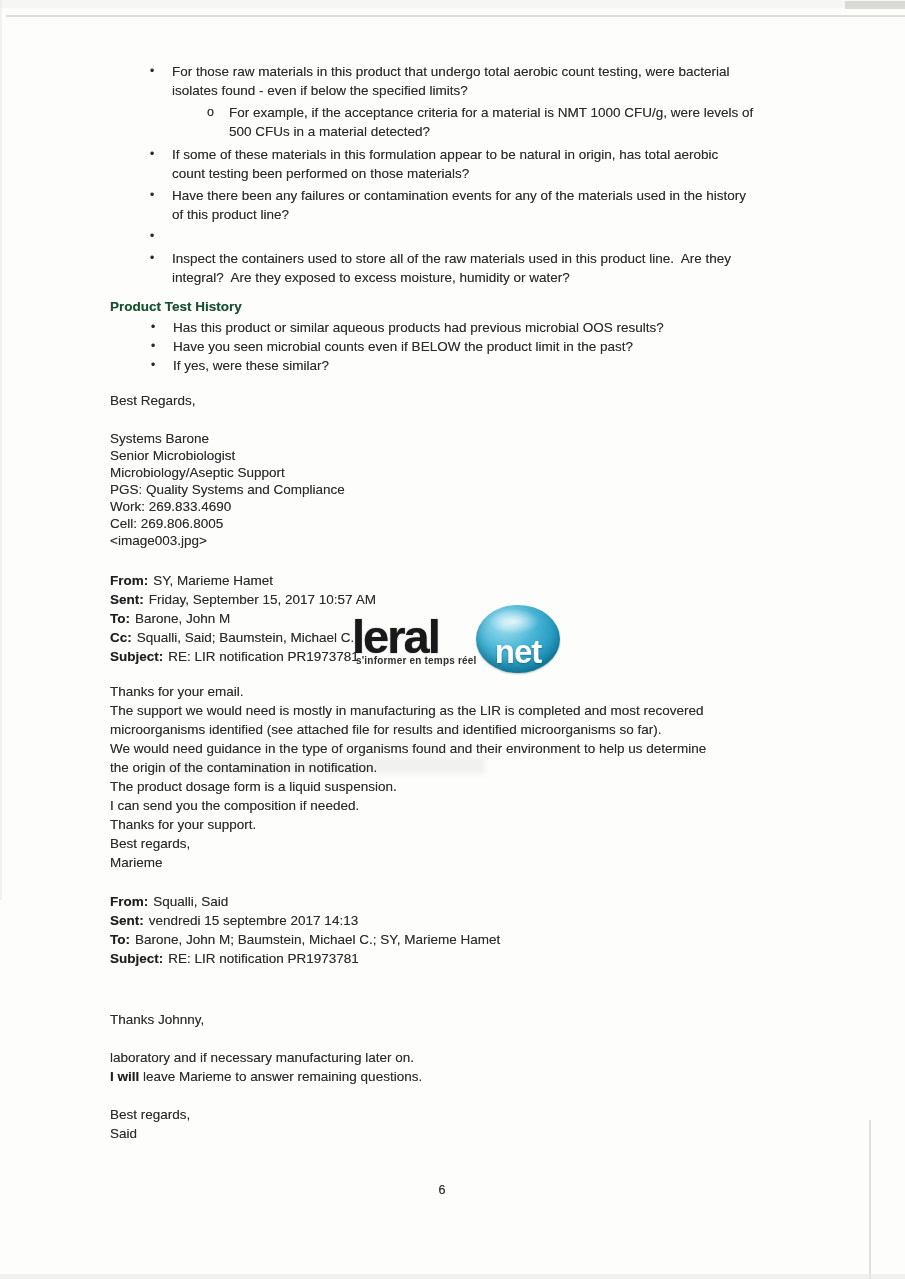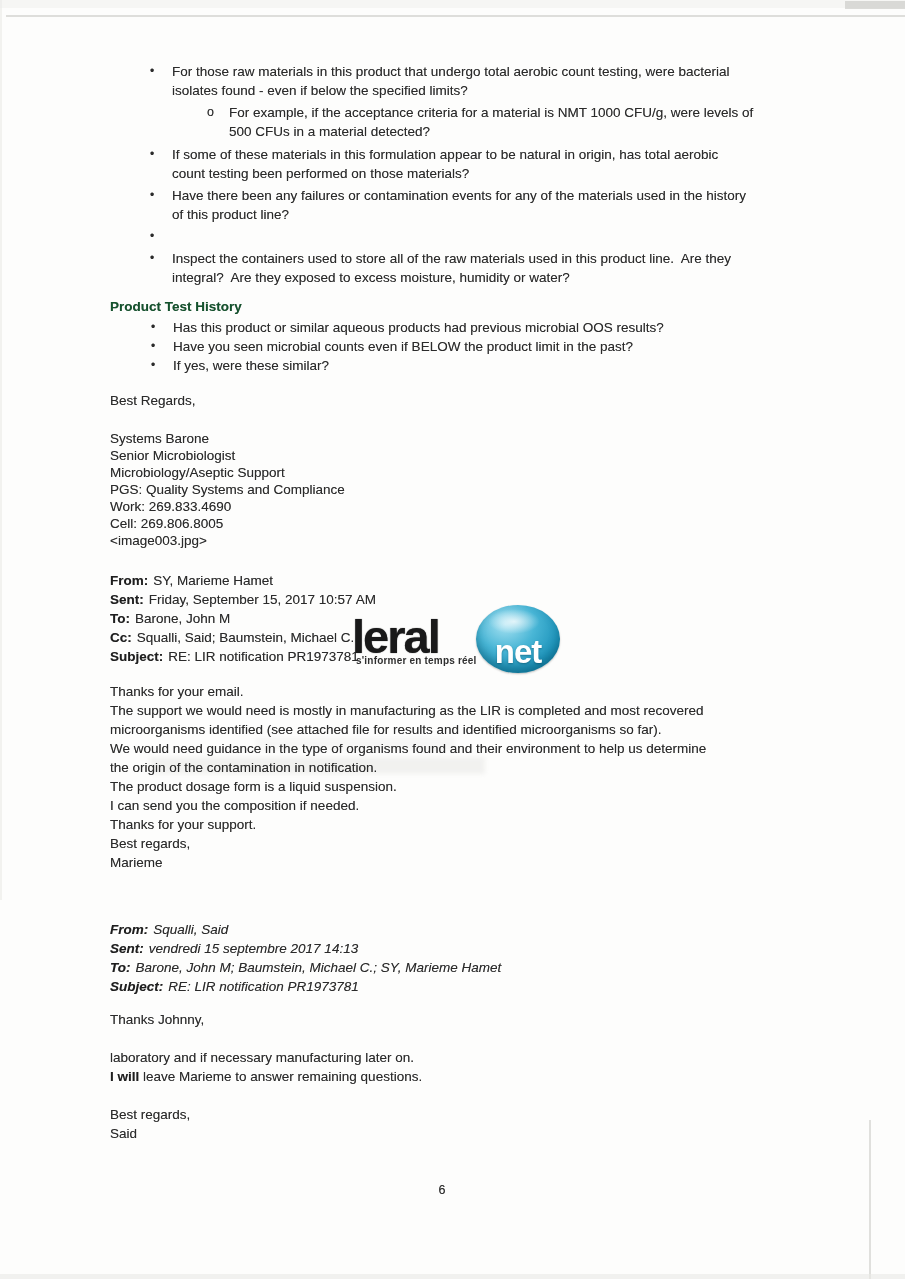--- a/index.html
+++ b/index.html
@@ -27,21 +27,21 @@
   .pth-heading { font-weight:bold; font-size:13.5px; line-height:19px; white-space:pre; color:#14532d; }
   .pth-list { margin-top:2px; margin-left:41px; }
   .pth-item { display:flex; }
 
   .closing1 { top:391px; left:110px; }
   .signature { top:430px; left:110px; }
   .sigline { line-height:17px; }
 
   .hdr { left:110px; width:700px; }
   .hdr2 { top:571px; }
-  .hdr3 { top:920px;font-style:italic; }
+  .hdr3 { top:892px; }
   .hl { font-weight:bold; color:#1e1e1e; margin-right:5px; }
 
   .body2 { top:682px; left:110px; width:720px; }
   .body3 { top:1010px; left:110px; width:720px; }
   .para { margin-top:19px; }
   .bseg { font-weight:bold; color:#1f1f1f; }
 
   .pagenum { top:1183px; left:0; width:884px; text-align:center; font-size:12.5px; }
 
   

